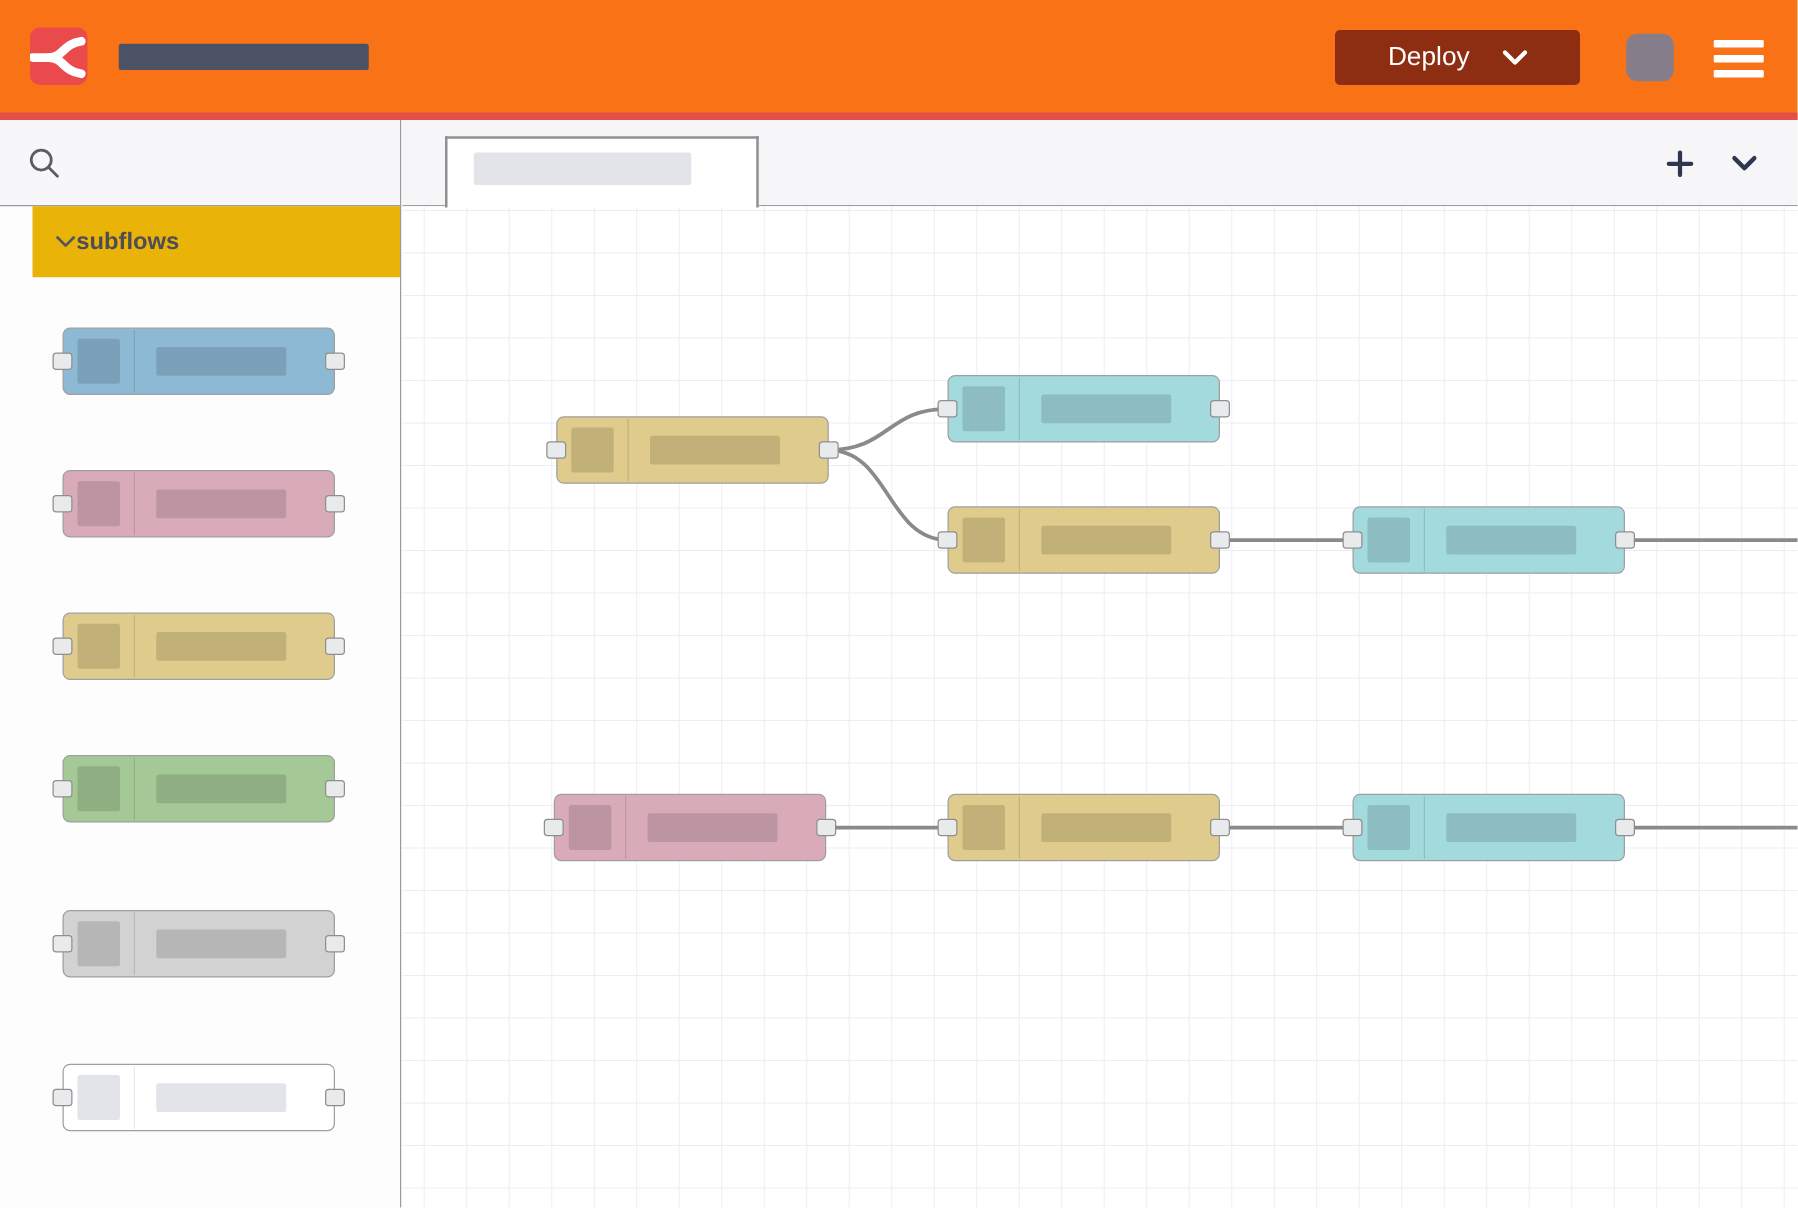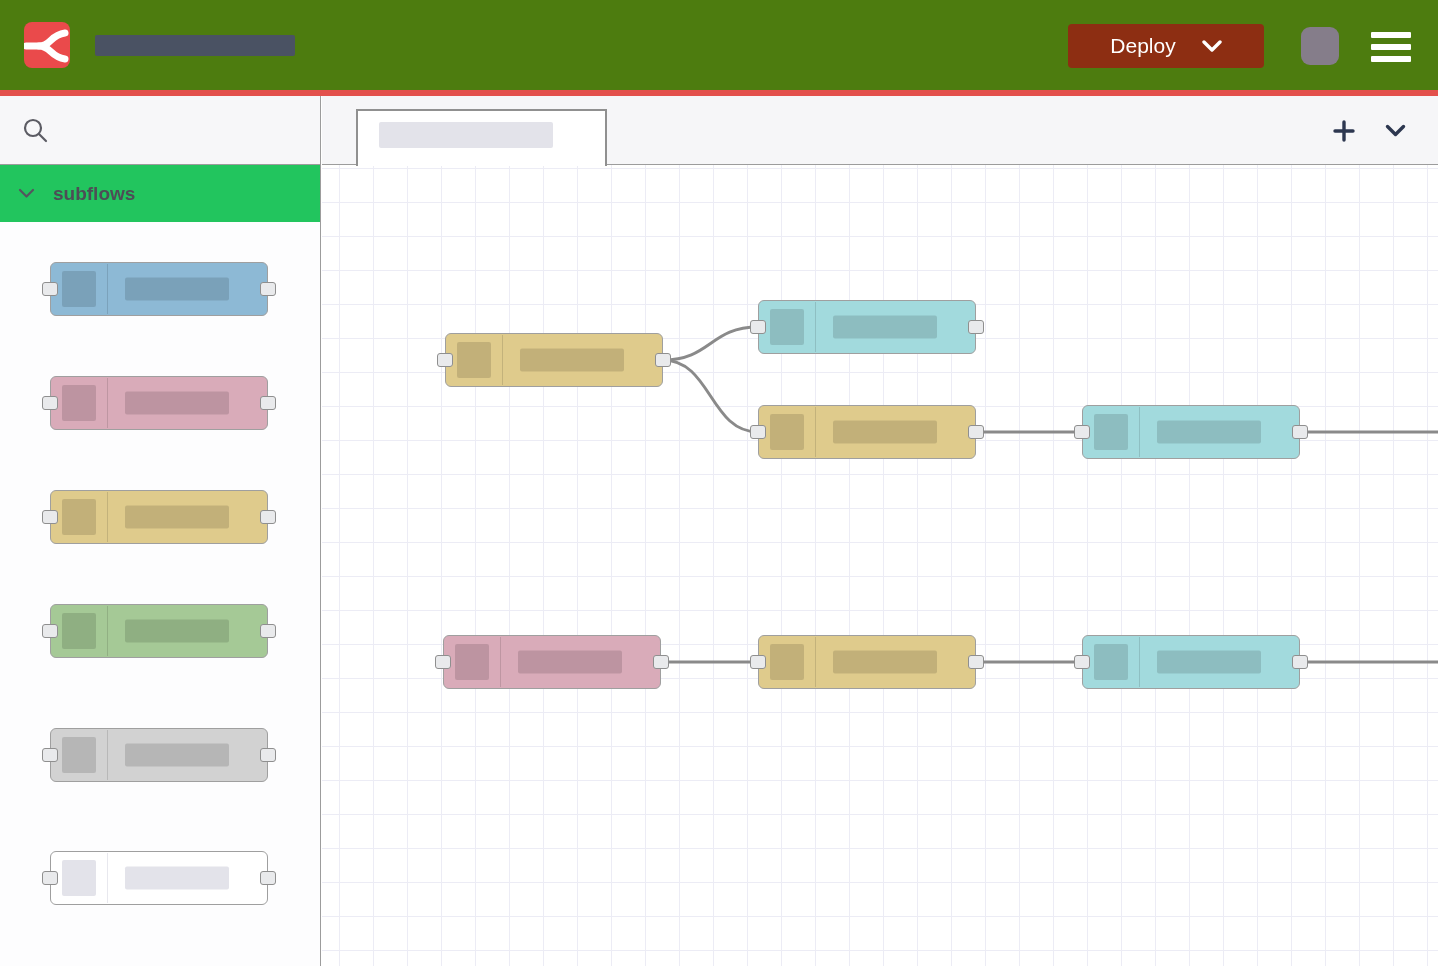--- a/index.html
+++ b/index.html
@@ -1,21 +1,21 @@
 <!DOCTYPE html>
 <html><head>
 <meta charset="utf-8">
 <style>
   * { margin:0; padding:0; box-sizing:border-box; }
   html,body { width:1438px; height:966px; overflow:hidden;
     font-family:"Liberation Sans", sans-serif; background:#fff; }
 
   
   .header { position:absolute; left:0; top:0; width:1438px; height:96px;
-    background:#4d7c0f; border-bottom:6px solid #e3504c;
+    background:#f97316; border-bottom:6px solid #e3504c;
     display:flex; align-items:center; }
   .logo { position:absolute; left:24px; top:22px; width:46px; height:46px;
     background:#ea4a4b; border-radius:8px; display:flex;
     align-items:center; justify-content:center; }
   .title-ph { position:absolute; left:95px; top:35px; width:200px; height:21px;
     background:#4a5263; border-radius:2px; }
   .deploy-btn { position:absolute; left:1068px; top:24px; width:196px; height:44px;
     background:#8d2e12; border:none; border-radius:4px; color:#fff;
     font-size:21px; font-family:"Liberation Sans",sans-serif;
     display:flex; align-items:center; justify-content:center; gap:26px;
@@ -26,22 +26,22 @@
     background:transparent; border:none; cursor:pointer;
     display:flex; flex-direction:column; justify-content:center; gap:6px; }
   .menu-btn span { display:block; width:40px; height:6px; background:#fff;
     border-radius:1px; }
 
   
   .palette { position:absolute; left:0; top:96px; width:321px; height:870px;
     background:#fdfdfe; border-right:1px solid #9c9c9c; }
   .palette-search { height:69px; border-bottom:1px solid #9c9c9c;
     background:#f7f7f9; display:flex; align-items:center; padding-left:22px; }
-  .palette-section { height:57px; background:#22c55e; display:flex;
-    align-items:center; padding-left:18px; gap:18px; cursor:pointer; }
+  .palette-section { height:57px; background:#eab308; display:flex;
+    align-items:center; padding-left:18px; cursor:pointer;margin-left:26px; }
   .palette-section .label { font-size:19px; font-weight:bold; color:#4d4d56; }
   .palette-body { position:relative; height:744px; background:#fdfdfe; }
 
   .node { position:absolute; width:218px; height:54px; border:1px solid #9f9f9f;
     border-radius:6px; cursor:pointer; }
   .node .icon-box { position:absolute; left:11px; top:50%; width:34px; height:36px;
     transform:translateY(-50%); background:rgba(0,0,0,0.13); border-radius:2px; }
   .node .divider { position:absolute; left:56px; top:1px; bottom:1px; width:1px;
     background:rgba(0,0,0,0.12); }
   .node .label-ph { position:absolute; left:74px; top:50%; width:104px; height:23px;

